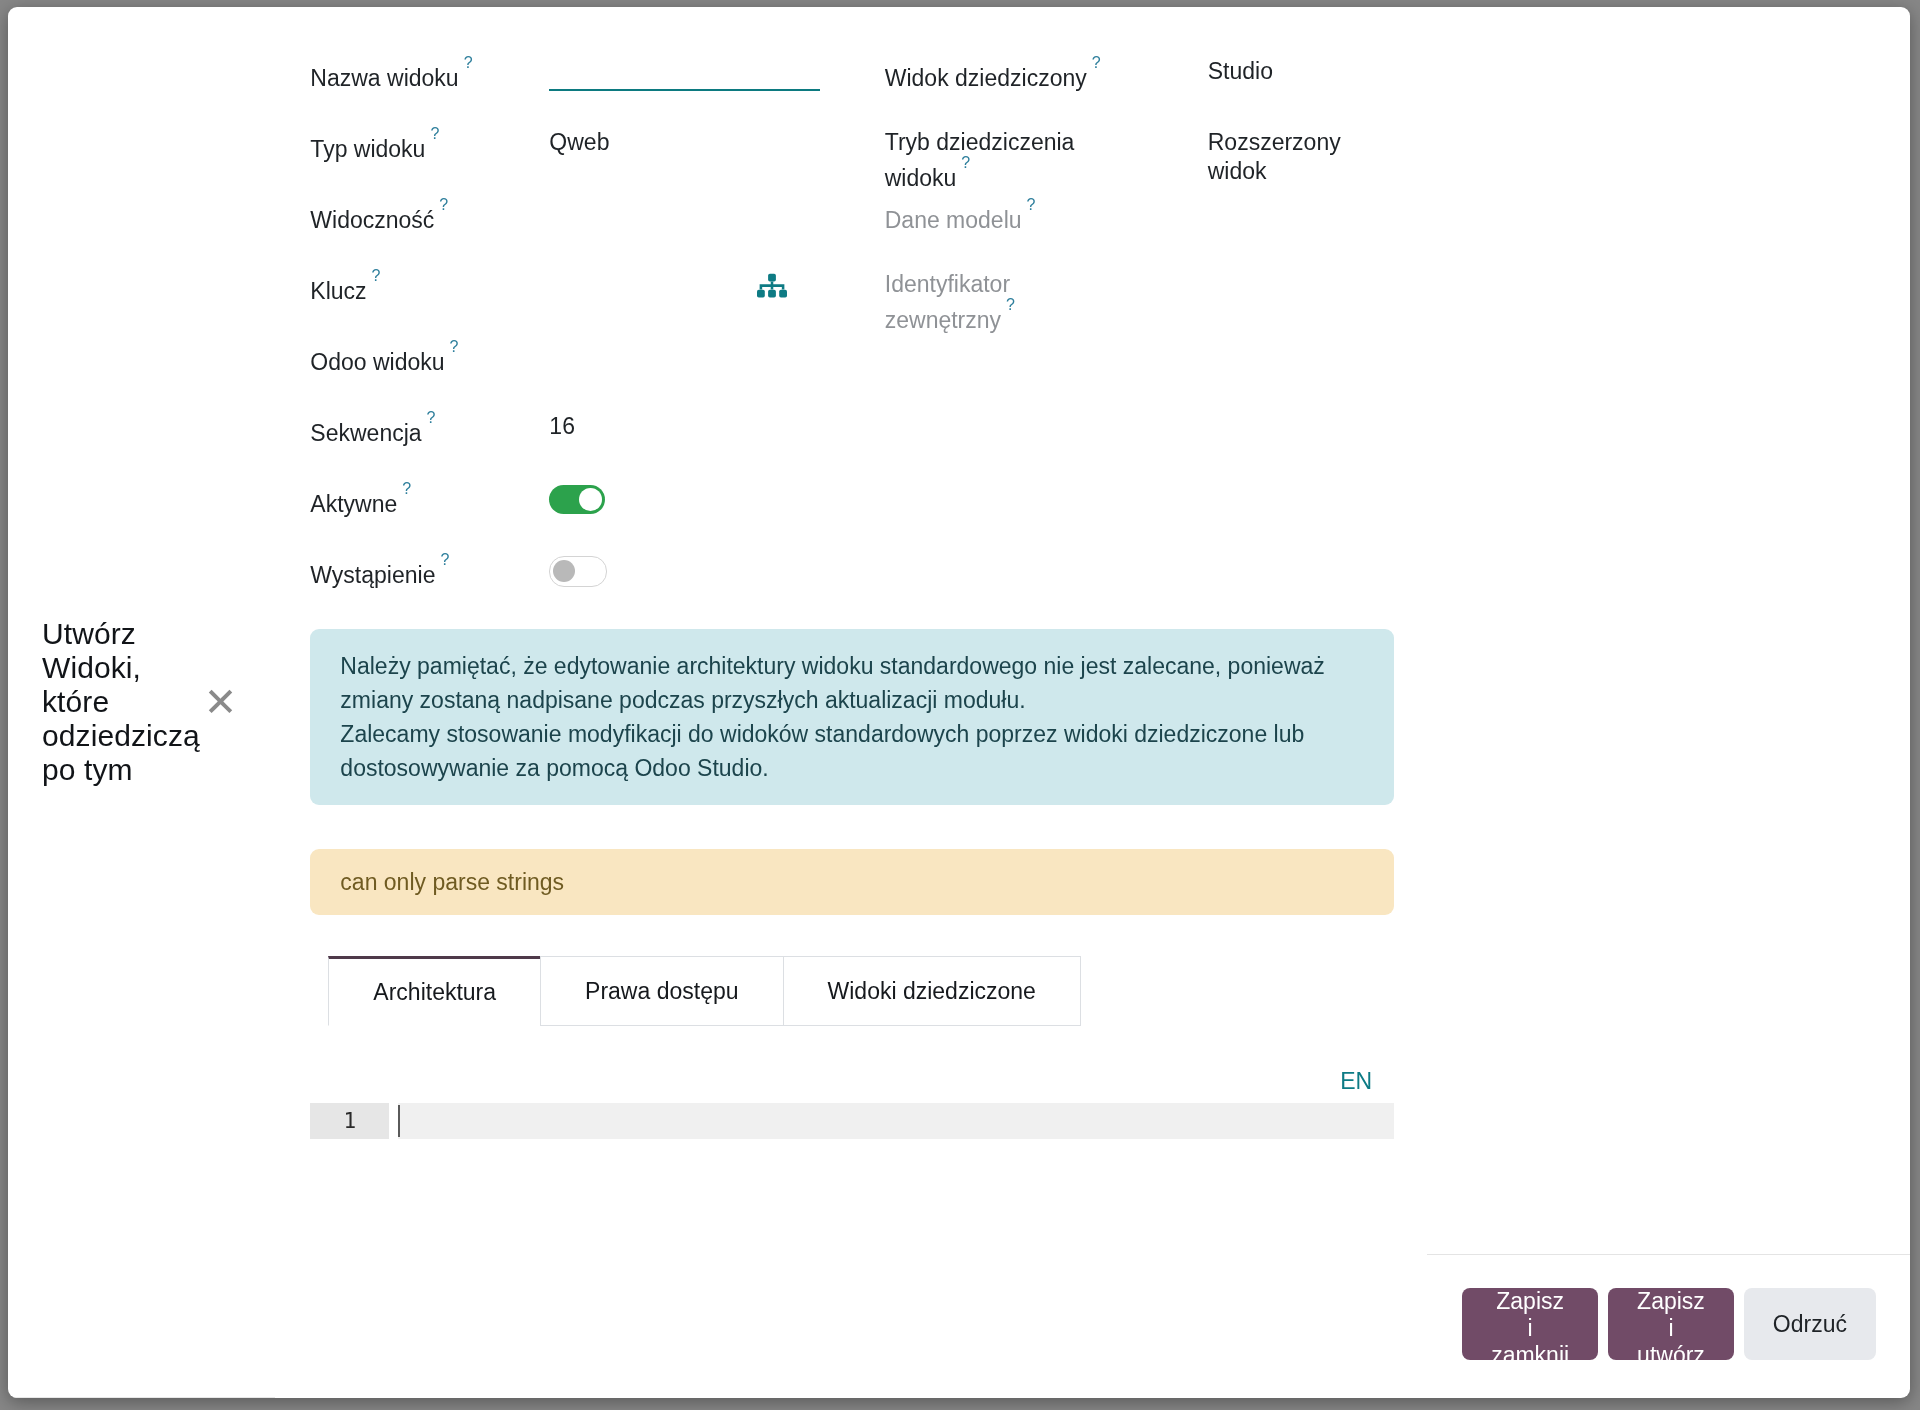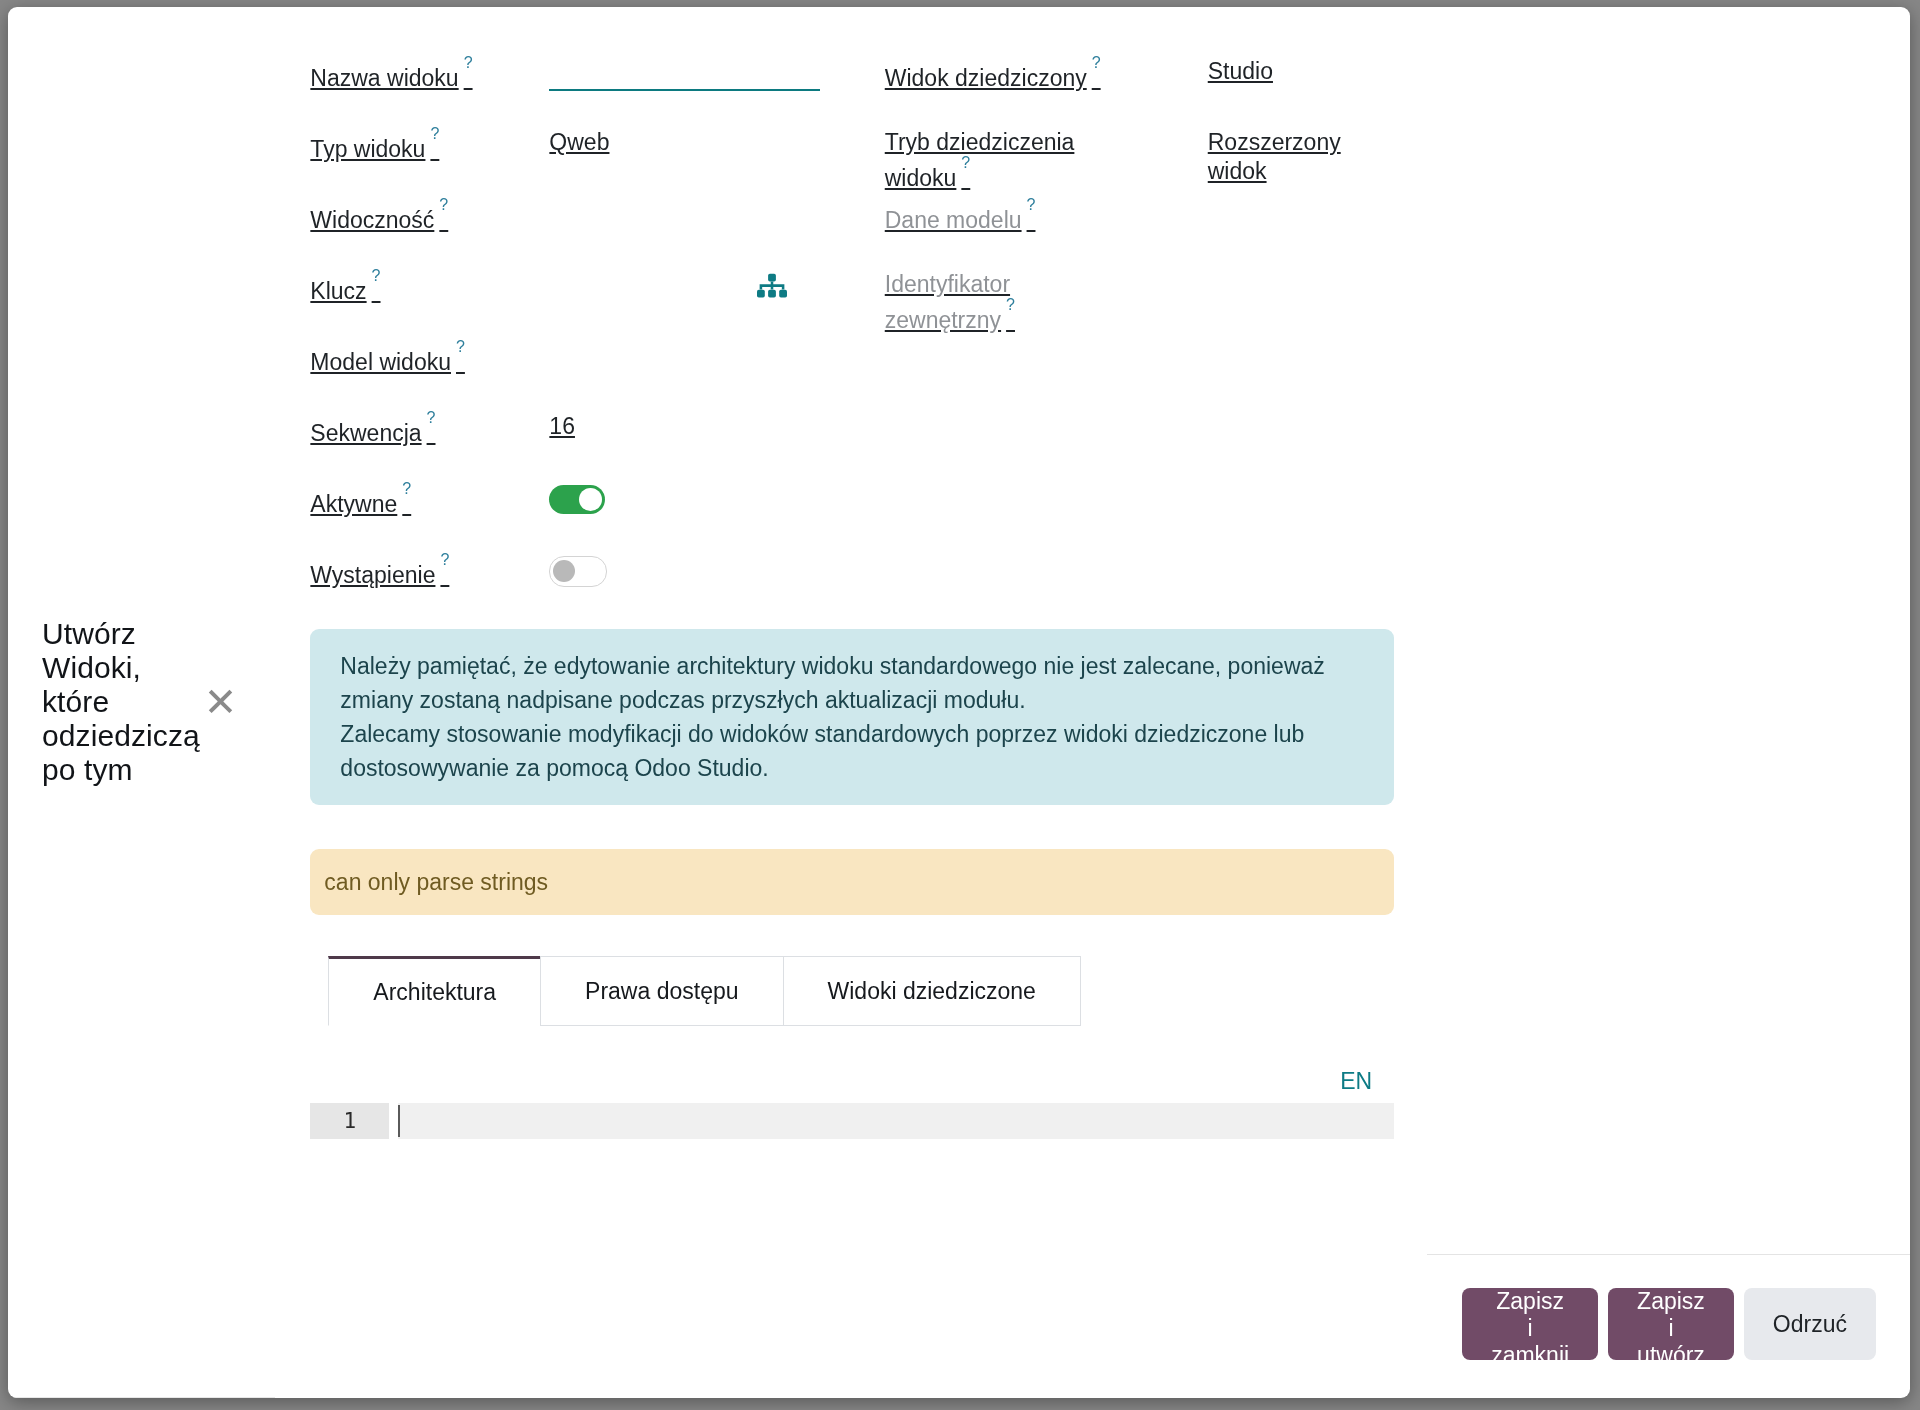--- a/index.html
+++ b/index.html
@@ -36,21 +36,21 @@
     padding:0 4px;font-weight:300;
     font-family:"DejaVu Sans", sans-serif;
   }
   
   .modal-body{
     flex:1 1 auto;
     padding:48px 33px 0 35px;
   }
   .form-grid{display:flex;gap:65px;}
   .form-col{flex:1 1 0;min-width:0;}
-  .form-row{display:flex;align-items:flex-start;min-height:71px;text-decoration:underline;}
+  .form-row{display:flex;align-items:flex-start;min-height:71px;}
   .form-label{
     width:239px;flex:0 0 239px;
     font-size:23px;font-weight:500;line-height:29px;
     white-space:pre-line;
     padding-top:2px;
   }
   .form-col-right .form-label{width:323px;flex:0 0 323px;}
   .form-label.muted{color:#8f9296;font-weight:500;}
   .help-sup{
     color:#2e7f9c;font-size:16px;font-weight:500;
@@ -89,21 +89,21 @@
   }
   
   .alert{border-radius:9px;padding:20px 30px;font-size:23px;}
   .alert-info{
     margin-top:6px;
     background:#cfe8ec;color:#1c444c;line-height:34px;
   }
   .alert-warning{
     margin-top:44px;
     background:#f9e6c1;color:#6f5b22;line-height:28px;
-    padding:19px 14px;
+    padding:19px 30px;
   }
   
   .tabs{display:flex;margin-top:41px;align-items:stretch;height:70px;}
   .tab{
     background:#ffffff;
     font-size:23px;color:#16191d;
     padding:0 44px;
     display:flex;align-items:center;
     border:1px solid #dcdfe3;
     margin-left:-1px;cursor:pointer;
@@ -195,21 +195,21 @@
                 <path d="M12 7.7 V10.4 M4.6 13 V10.4 H19.4 V13 M12 10.4 V13" stroke="#0e7b84" stroke-width="1.7" fill="none"></path>
                 <rect x="2" y="13.2" width="5.2" height="5.2" rx="1.2" fill="#0e7b84"></rect>
                 <rect x="9.4" y="13.2" width="5.2" height="5.2" rx="1.2" fill="#0e7b84"></rect>
                 <rect x="16.8" y="13.2" width="5.2" height="5.2" rx="1.2" fill="#0e7b84"></rect>
               </svg>
             </button>
           </div>
         </div>
 
         <div class="form-row">
-          <div class="form-label"><span>Model widoku</span><sup class="help-sup">?</sup></div>
+          <div class="form-label"><span>Odoo widoku</span><sup class="help-sup">?</sup></div>
           <div class="form-value"></div>
         </div>
 
         <div class="form-row">
           <div class="form-label"><span>Sekwencja</span><sup class="help-sup">?</sup></div>
           <div class="form-value">16</div>
         </div>
 
         <div class="form-row">
           <div class="form-label"><span>Aktywne</span><sup class="help-sup">?</sup></div>

